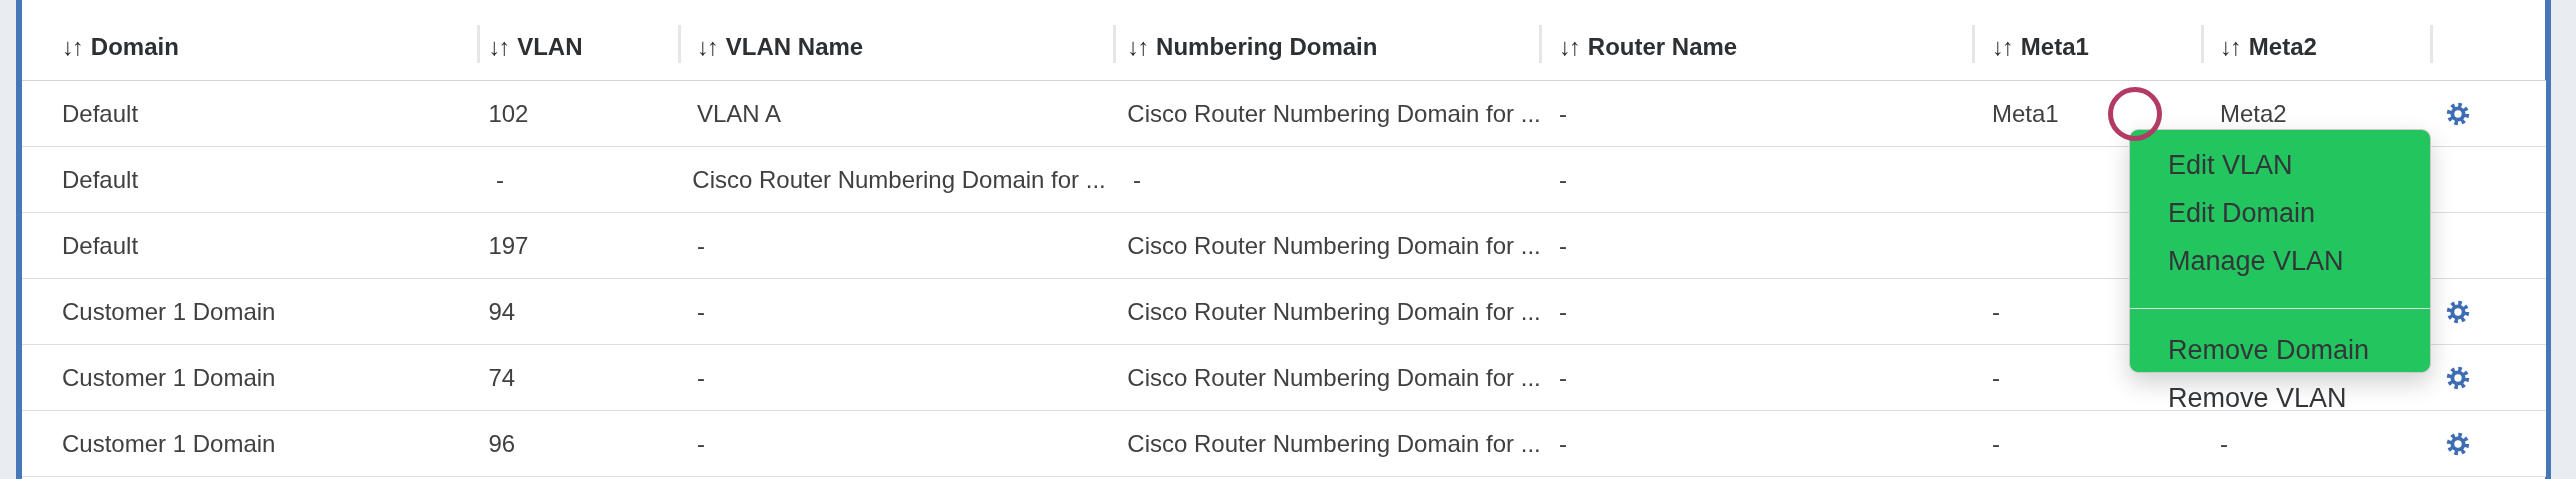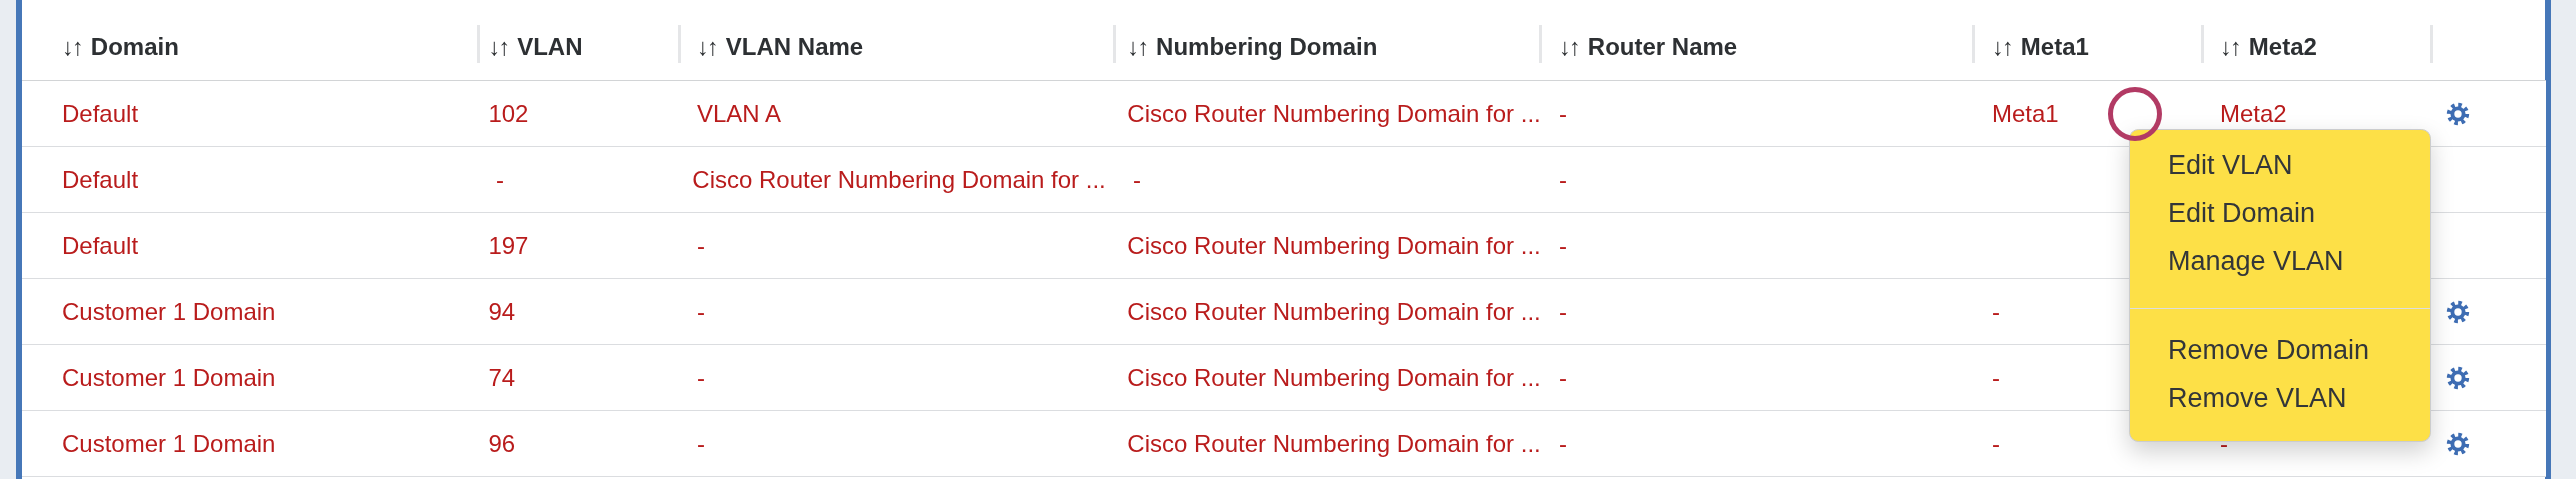--- a/index.html
+++ b/index.html
@@ -21,21 +21,21 @@
   .table{position:absolute;left:22px;top:0;width:2524px;}
   .trow{
     display:grid;
     grid-template-columns:455px 201px 435px 426px 433px 229px 229px 115px;
     align-items:stretch;
   }
   .thead{height:80px;border-bottom:1.9px solid #d2d4d6;}
   .tbody-row{height:65px;border-bottom:1.9px solid #dbdde0;background:#fff;}
   .cell{
     display:flex;align-items:center;
-    font-size:24px;color:#b91c1c;
+    font-size:24px;color:#404040;
     white-space:nowrap;overflow:hidden;
     position:relative;
   }
   .cell.c1{padding-left:40px;}
   .cell.c2{padding-left:11.4px;}
   .cell.c3{padding-left:19px;}
   .cell.c4{padding-left:14.3px;}
   .cell.c5{padding-left:20px;}
   .cell.c6{padding-left:20px;}
   .cell.c7{padding-left:19px;}
@@ -55,22 +55,22 @@
 
   
   .click-circle{
     position:absolute;left:2108px;top:87px;width:54px;height:54px;
     border:5.7px solid #b23a64;border-radius:50%;
     box-sizing:border-box;z-index:30;pointer-events:none;
   }
 
   
   .context-menu{
-    position:absolute;left:2129px;top:129px;width:302px;height:313px;
-    box-sizing:border-box;background:#fde047;
+    position:absolute;left:2129px;top:129px;width:302px;height:244px;
+    box-sizing:border-box;background:#22c55e;
     border:1.9px solid #cbccce;border-radius:9.5px;
     box-shadow:0 9.5px 23px rgba(0,0,0,0.18);
     z-index:20;
   }
   .menu-group{padding:0;}
   .menu-group.g1{padding-top:11.4px;padding-bottom:23px;}
   .menu-group.g2{padding-top:17px;padding-bottom:9.5px;}
   .menu-divider{height:0;border-top:1.9px solid #dcdee0;}
   .menu-item{
     height:48px;line-height:48px;padding-left:38px;

